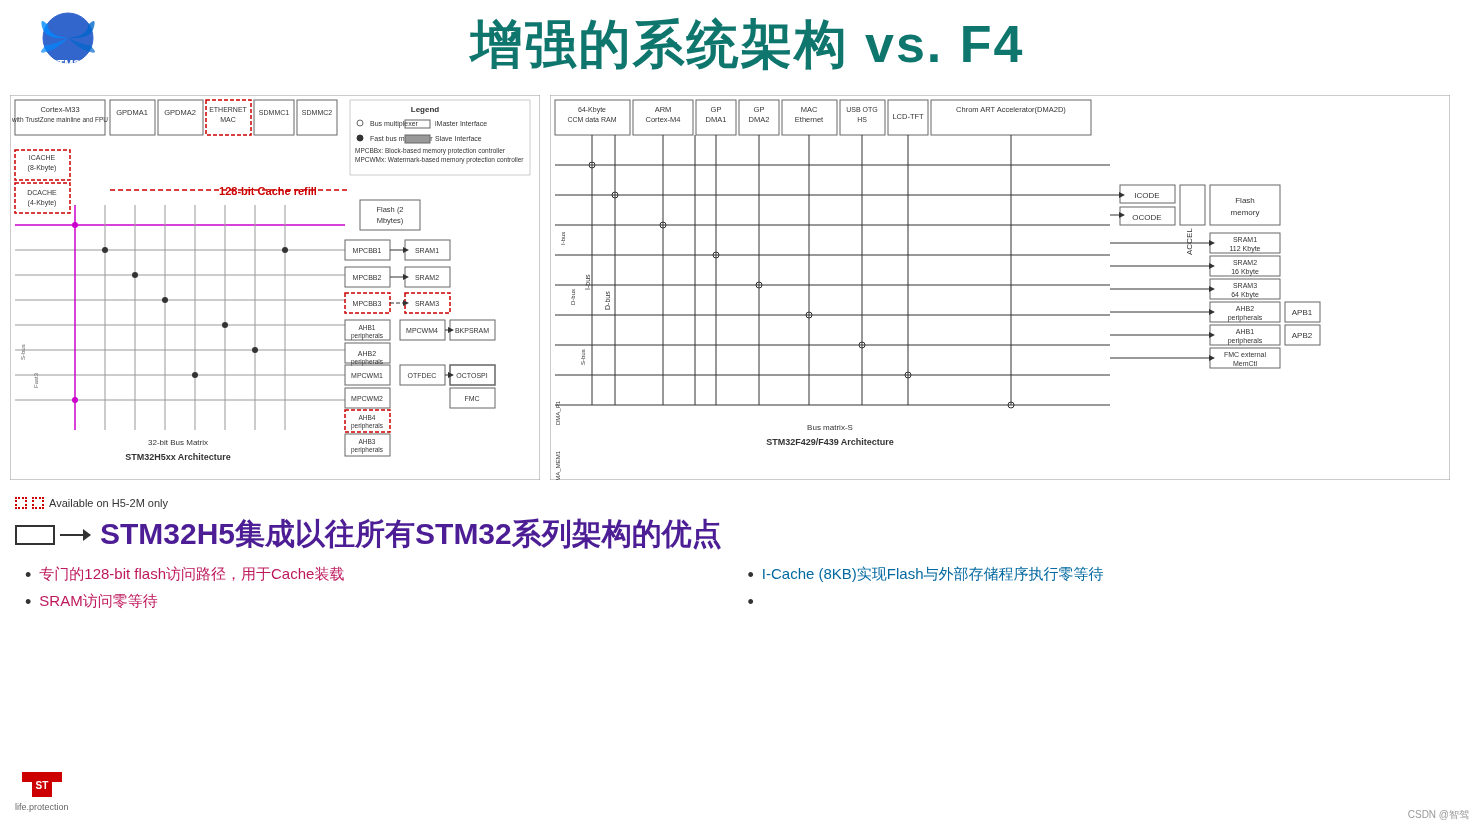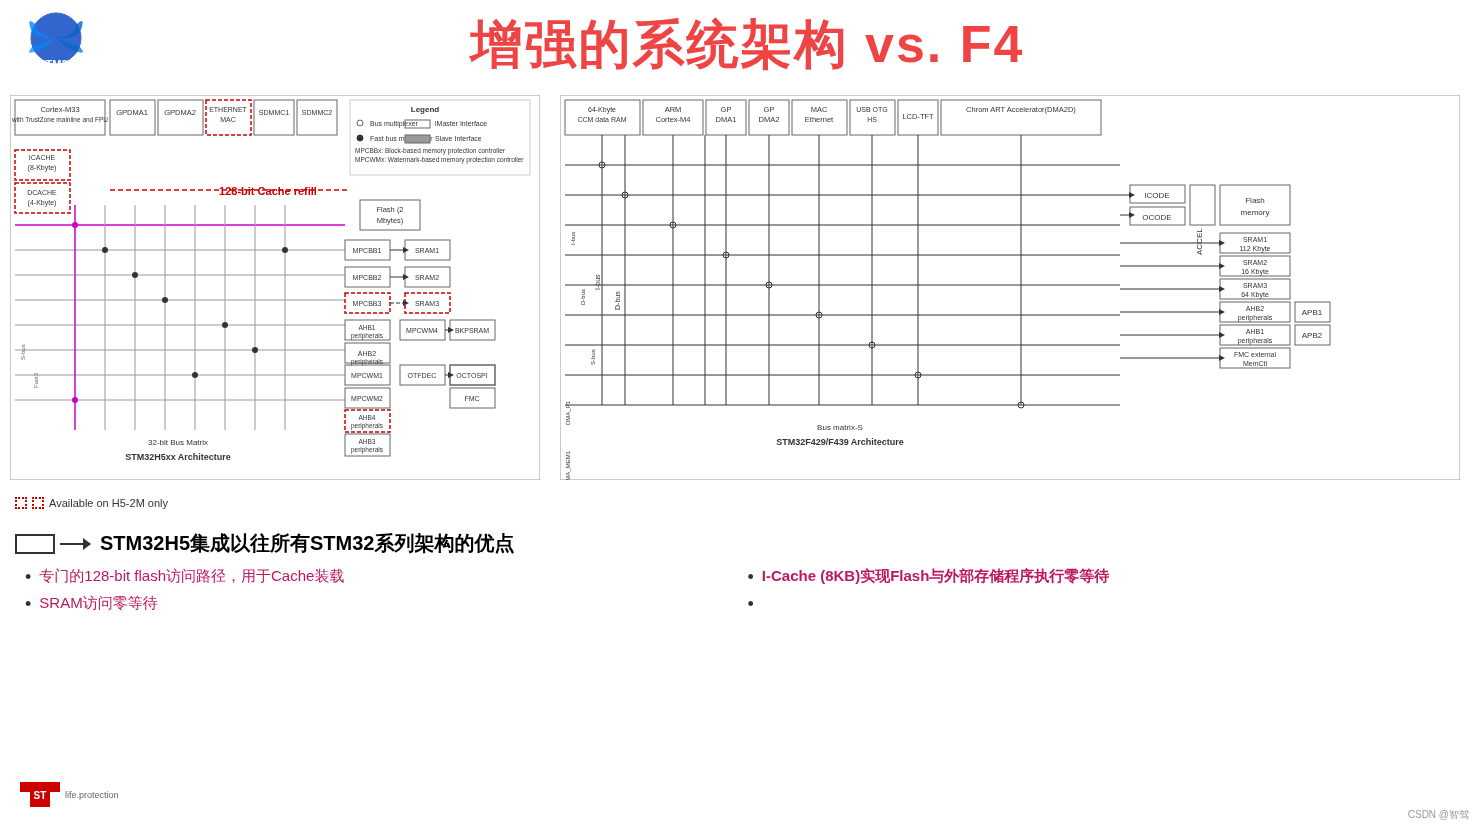--- a/index.html
+++ b/index.html
@@ -15,21 +15,21 @@
       width: 1475px;
       min-height: 827px;
       position: relative;
       background: white;
     }
 
     
     .header {
       display: flex;
       align-items: flex-end;
-      padding: 10px 16px;
+      padding: 10px 28px;
       border-bottom: none;
     }
 
     .logo-area {
       display: flex;
       align-items: center;
       width: 120px;
     }
 
     .stm32-logo {
@@ -39,29 +39,28 @@
 
     .title-area {
       flex: 1;
       text-align: center;
       padding-right: 100px;
     }
 
     .main-title {
       font-size: 52px;
       font-weight: bold;
-      color: #ef4444;
+      color: #0f766e;
       letter-spacing: 2px;
     }
 
     
     .content-area {
       display: flex;
       padding: 5px 10px;
-      gap: 10px;
       justify-content: space-between;
     }
 
     
     .left-diagram {
       flex: 0 0 540px;
       position: relative;
     }
 
     
@@ -74,21 +73,21 @@
     .bottom-section {
       padding: 8px 15px;
     }
 
     .available-note {
       display: flex;
       align-items: flex-end;
       gap: 5px;
       font-size: 11px;
       color: #333;
-      margin-bottom: 21px;
+      margin-bottom: 5px;
     }
 
     .dotted-square {
       width: 12px;
       height: 12px;
       border: 2px dotted #cc0000;
       display: inline-block;
     }
 
     .arrow-statement {
@@ -122,23 +121,23 @@
       content: '';
       position: absolute;
       right: -1px;
       top: -5px;
       border-left: 8px solid #333;
       border-top: 6px solid transparent;
       border-bottom: 6px solid transparent;
     }
 
     .statement-text {
-      font-size: 20px;
+      font-size: 30px;
       font-weight: bold;
-      color: #000000;
+      color: #4c1d95;
     }
 
     .bullet-grid {
       display: grid;
       grid-template-columns: 1fr 1fr;
       gap: 5px 20px;
       padding: 0 10px;
     }
 
     .bullet-item {
@@ -149,35 +148,35 @@
     }
 
     .bullet-dot {
       color: #333;
       font-size: 18px;
       line-height: 1.2;
       flex-shrink: 0;
     }
 
     .bullet-text-blue {
-      color: #be185d;
-      font-weight: 700;
+      color: #0369a1;
+      font-weight: 400;
     }
 
     .bullet-text-normal {
       color: #be185d;
     }
 
     
     .stm-bottom-logo {
       position: absolute;
       bottom: 15px;
       left: 15px;
       display: flex;
-      flex-direction: row;
+      flex-direction: column;
       align-items: center;
     }
 
     .stm-bottom-logo .logo-text {
       font-size: 9px;
       color: #666;
     }
 
     
     .csdn-watermark {

